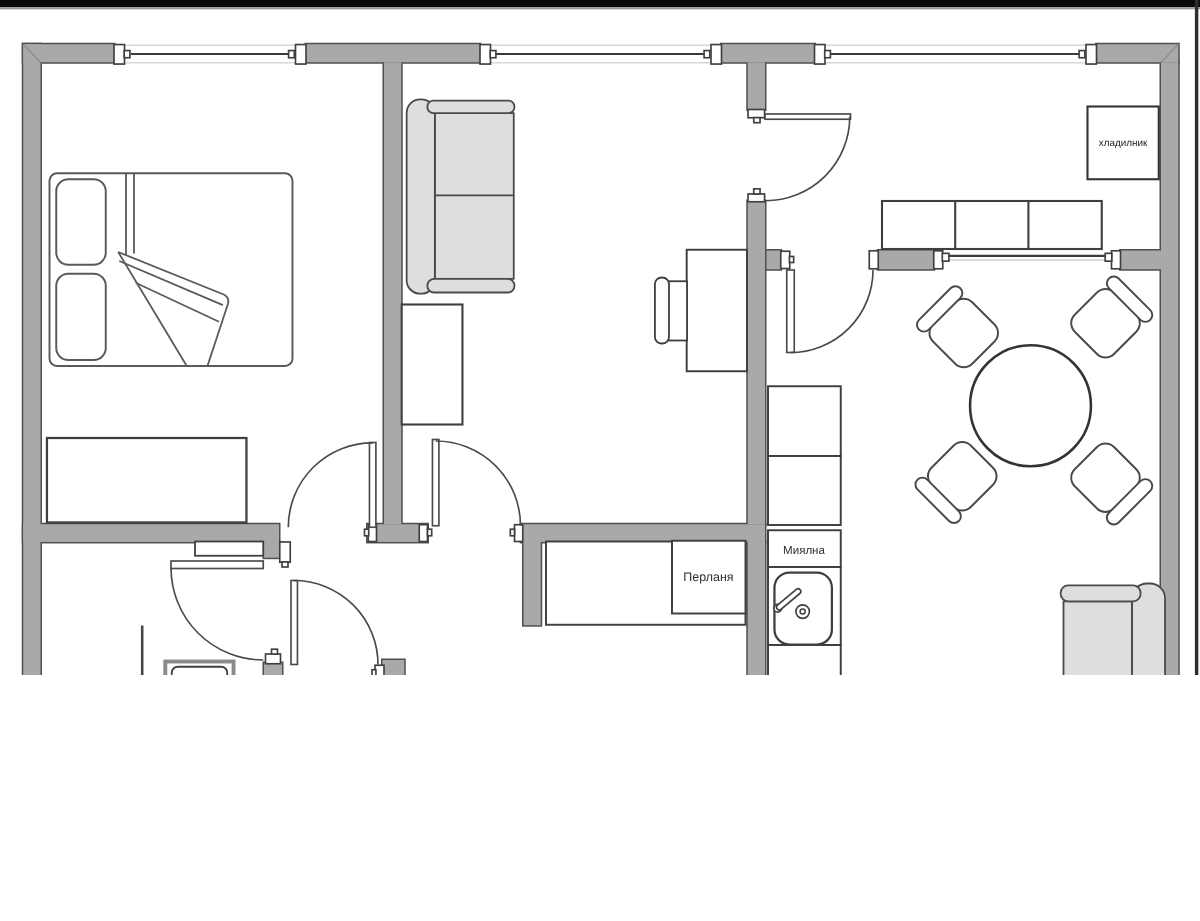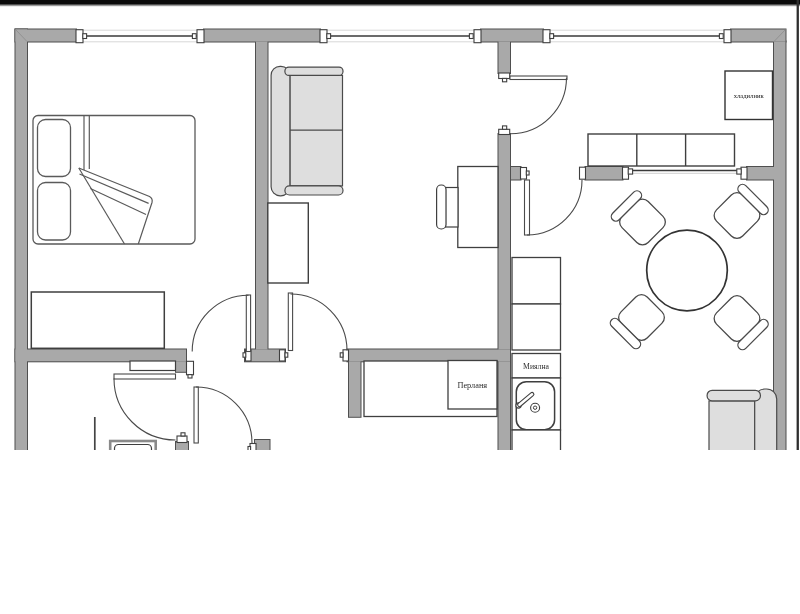--- a/index.html
+++ b/index.html
@@ -1,16 +1,16 @@
 <!DOCTYPE html>
 <html><head>
 <meta charset="utf-8">
 <style>
   html,body{margin:0;padding:0;background:#fff;}
-  .page{position:relative;width:800px;height:450px;font-family:Liberation Serif, serif;}
+  .page{position:relative;width:800px;height:450px;font-family:Liberation Sans, sans-serif;}
   svg{display:block;}
 </style>
 </head>
 <body>
 <div class="page">
 <svg width="800" height="614" viewBox="0 0 800 614">
 
 <rect x="0" y="0" width="800" height="614" fill="#ffffff"></rect>
 
 <defs>

